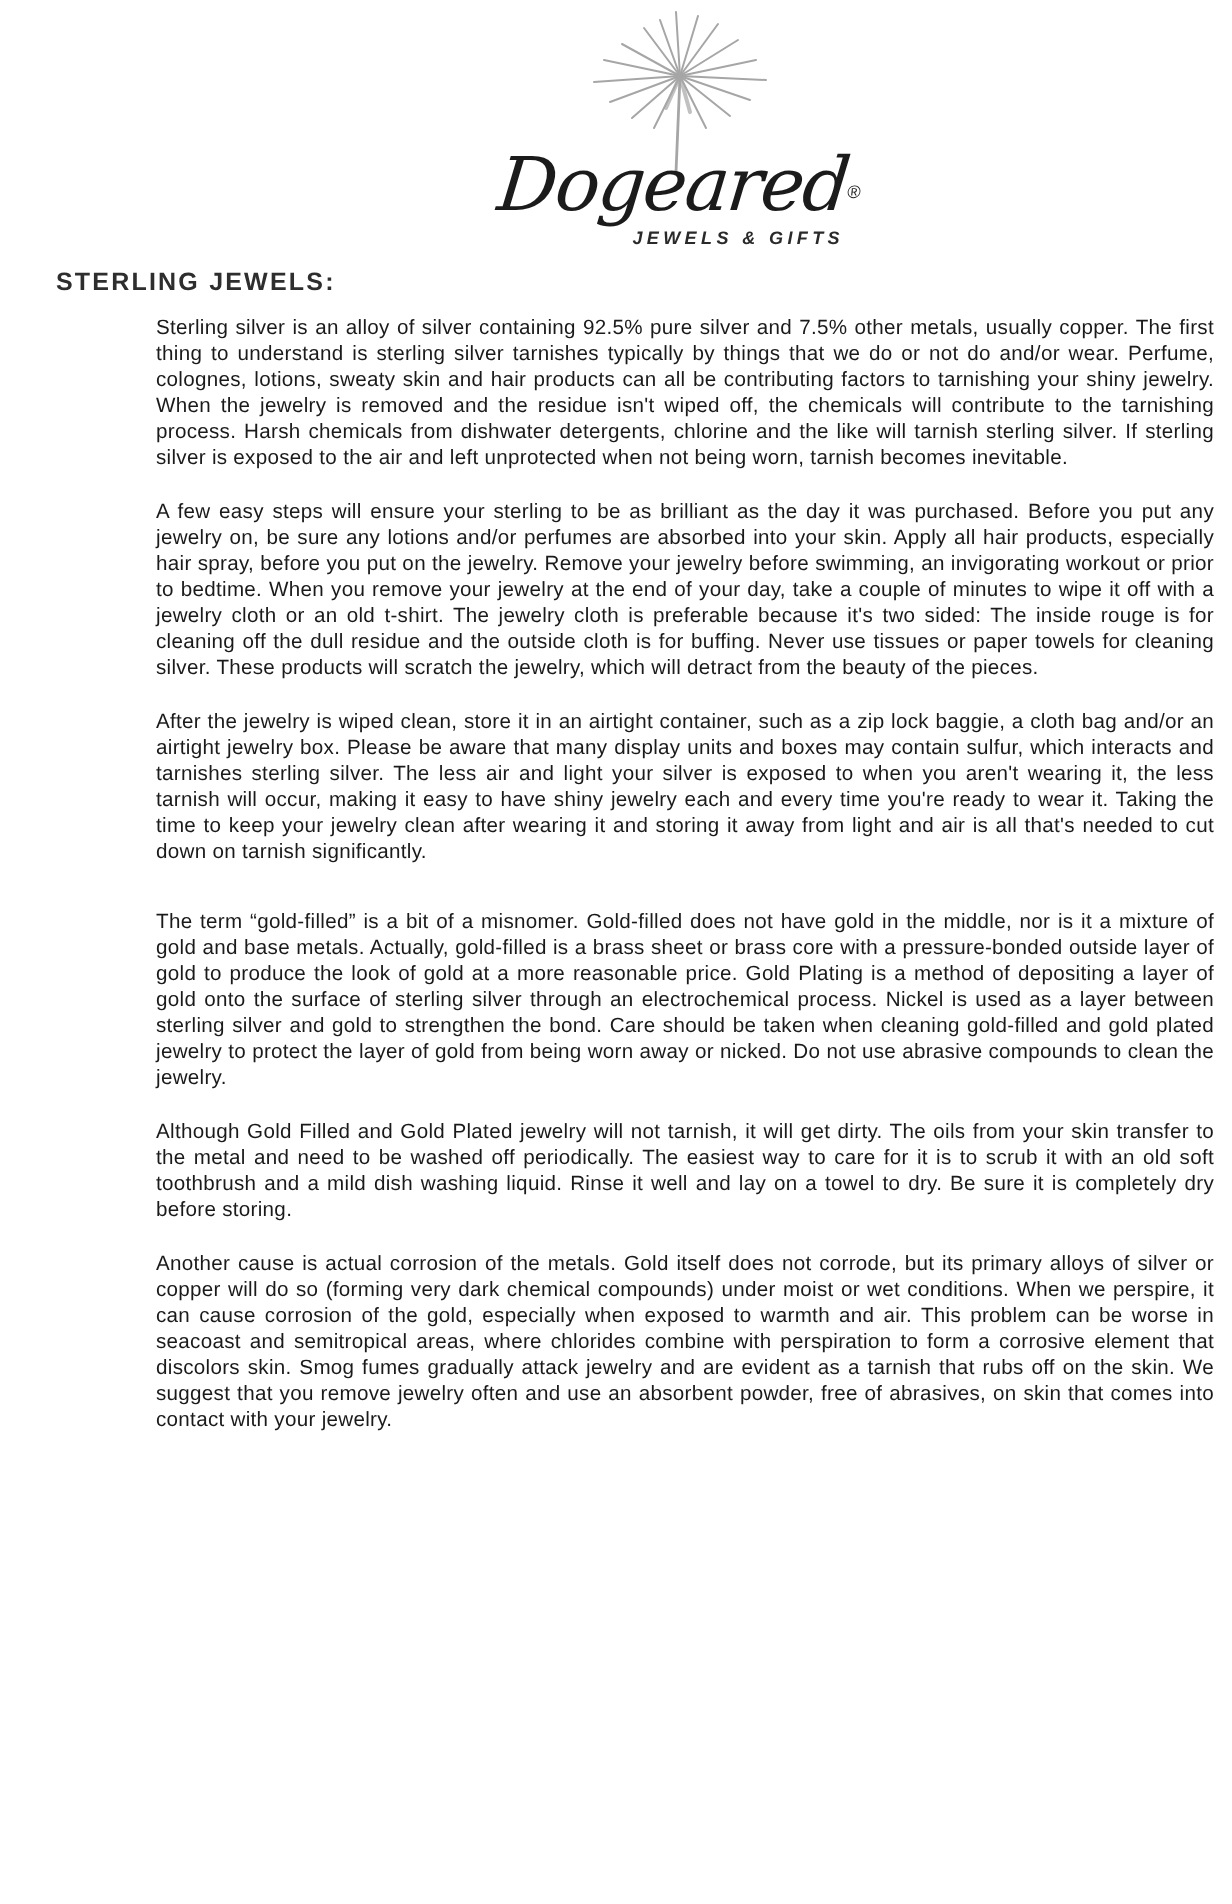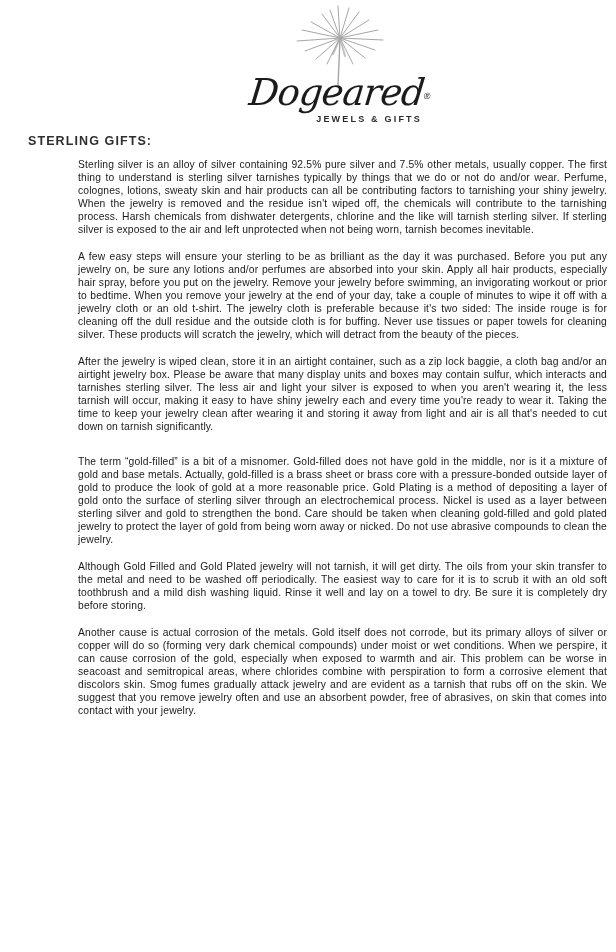--- a/index.html
+++ b/index.html
@@ -37,20 +37,21 @@
     font-family: "Liberation Sans", sans-serif;
   }
   .tagline {
     font-size: 9px;
     letter-spacing: 2.2px;
     color: #2a2a2a;
     text-align: right;
     padding-right: 28px;
     margin-top: 3px;
     font-weight: bold;
+    font-style: italic;
   }
   .section { margin-top: 10px; }
   .section-heading {
     margin: 0 0 10px 28px;
     font-size: 12.5px;
     font-weight: bold;
     letter-spacing: 1.1px;
     color: #2e2e2e;
   }
   .section-body { margin: 0 9px 0 78px; }
@@ -92,21 +93,21 @@
         <line x1="65" y1="34" x2="70" y2="52" stroke-width="2" opacity="0.7"></line>
         <line x1="65" y1="34" x2="58" y2="50" stroke-width="2" opacity="0.7"></line>
         <line x1="65" y1="34" x2="63" y2="82" stroke-width="1.4"></line>
       </g>
     </svg>
     <div class="brand-line"><span>Dogeared</span><span class="brand-reg">®</span></div>
     <div class="tagline">JEWELS &amp; GIFTS</div>
   </header>
 
   <section class="section">
-    <h2 class="section-heading">STERLING GIFTS:</h2>
+    <h2 class="section-heading">STERLING JEWELS:</h2>
     <div class="section-body">
       <p>Sterling silver is an alloy of silver containing 92.5% pure silver and 7.5% other metals, usually copper. The first thing to understand is sterling silver tarnishes typically by things that we do or not do and/or wear.  Perfume, colognes, lotions, sweaty skin and hair products can all be contributing factors to tarnishing your shiny jewelry. When the jewelry is removed and the residue isn't wiped off, the chemicals will contribute to the tarnishing process.  Harsh chemicals from dishwater detergents, chlorine and the like will tarnish sterling silver.  If sterling silver is exposed to the air and left unprotected when not being worn, tarnish becomes inevitable.</p>
       <p>A few easy steps will ensure your sterling to be as brilliant as the day it was purchased.  Before you put any jewelry on, be sure any lotions and/or perfumes are absorbed into your skin.  Apply all hair products, especially hair spray, before you put on the jewelry. Remove your jewelry before swimming, an invigorating workout or prior to bedtime.  When you remove your jewelry at the end of your day, take a couple of minutes to wipe it off with a jewelry cloth or an old t-shirt. The jewelry cloth is preferable because it's two sided:  The inside rouge is for cleaning off the dull residue and the outside cloth is for buffing. Never use tissues or paper towels for cleaning silver.  These products will scratch the jewelry, which will detract from the beauty of the pieces.</p>
       <p>After the jewelry is wiped clean, store it in an airtight container, such as a zip lock baggie, a cloth bag and/or an airtight jewelry box.   Please be aware that many display units and boxes may contain sulfur, which interacts and tarnishes sterling silver.  The less air and light your silver is exposed to when you aren't wearing it, the less tarnish will occur, making it easy to have shiny jewelry each and every time you're ready to wear it. Taking the time to keep your jewelry clean after wearing it and storing it away from light and air is all that's needed to cut down on tarnish significantly.</p>
     </div>
   </section>
 
   <section class="section">
     <div class="section-body">
       <p>The term “gold-filled” is a bit of a misnomer. Gold-filled does not have gold in the middle, nor is it a mixture of gold and base metals. Actually, gold-filled is a brass sheet or brass core with a pressure-bonded outside layer of gold to produce the look of gold at a more reasonable price. Gold Plating is a method of depositing a layer of gold onto the surface of sterling silver through an electrochemical process. Nickel is used as a layer between sterling silver and gold to strengthen the bond. Care should be taken when cleaning gold-filled and gold plated jewelry to protect the layer of gold from being worn away or nicked. Do not use abrasive compounds to clean the jewelry.</p>

